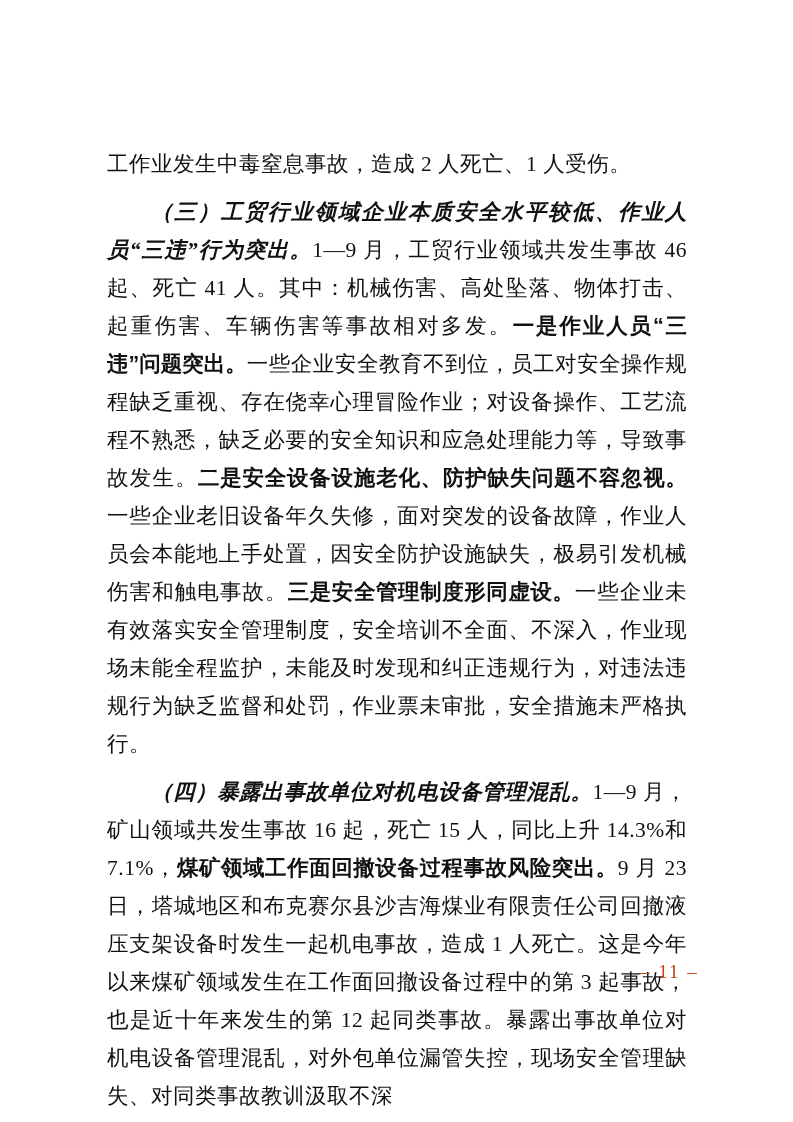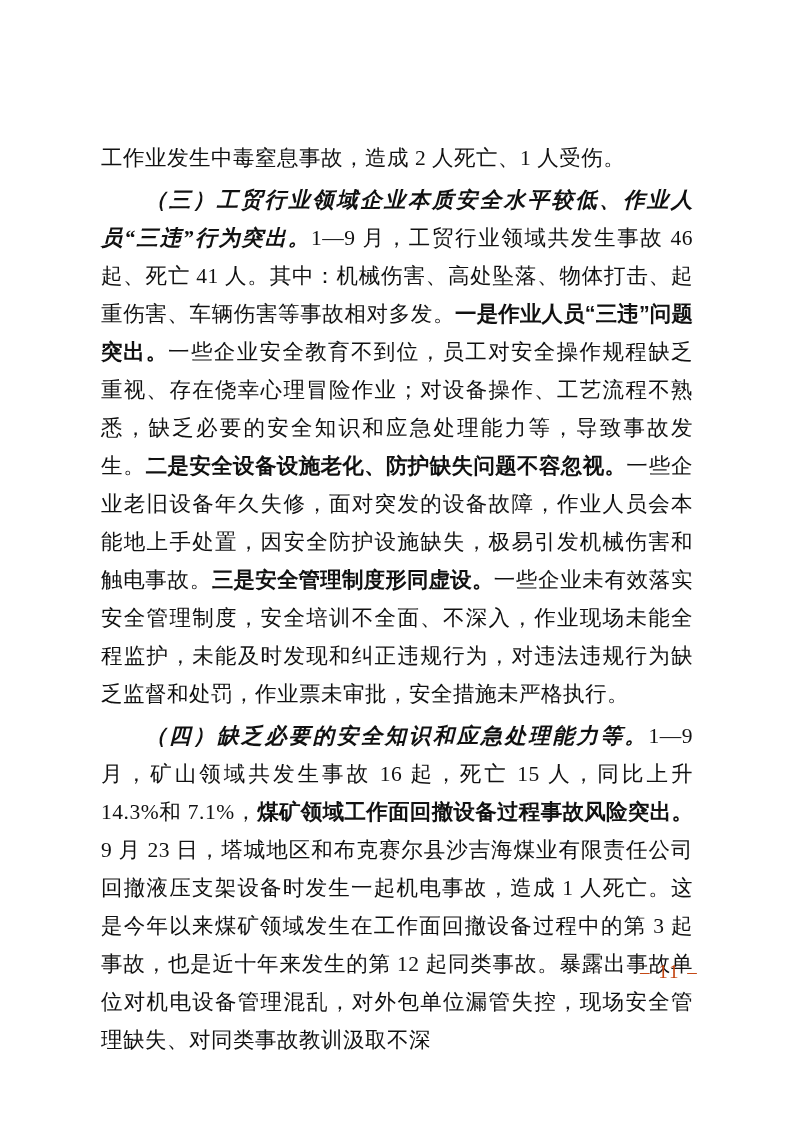--- a/index.html
+++ b/index.html
@@ -16,21 +16,21 @@
     overflow: hidden;
   }
   .doc-content {
     position: absolute;
     left: 97px;
     top: 135px;
     width: 600px;
     color: #111111;
   }
   p.para {
-    margin: 4px;
+    margin: 10px;
     font-size: 21.5px;
     line-height: 38px;
     text-align: justify;
     letter-spacing: 0.5px;
     color: #111111;
   }
   p.para.indent { text-indent: 44px; }
   .run-body {
     font-family: "Liberation Serif", "DejaVu Serif", serif;
     font-weight: normal;
@@ -58,16 +58,16 @@
     letter-spacing: 2px;
   }
 </style>
 </head>
 <body>
 
 <div class="page">
   <div class="doc-content">
       <p class="para"><span class="run-body">工作业发生中毒窒息事故，造成 2 人死亡、1 人受伤。</span></p>
       <p class="para indent"><span class="run-kaiti">（三）工贸行业领域企业本质安全水平较低、作业人员“三违”行为突出。</span><span class="run-body">1—9 月，工贸行业领域共发生事故 46 起、死亡 41 人。其中：机械伤害、高处坠落、物体打击、起重伤害、车辆伤害等事故相对多发。</span><span class="run-heiti">一是作业人员“三违”问题突出。</span><span class="run-body">一些企业安全教育不到位，员工对安全操作规程缺乏重视、存在侥幸心理冒险作业；对设备操作、工艺流程不熟悉，缺乏必要的安全知识和应急处理能力等，导致事故发生。</span><span class="run-heiti">二是安全设备设施老化、防护缺失问题不容忽视。</span><span class="run-body">一些企业老旧设备年久失修，面对突发的设备故障，作业人员会本能地上手处置，因安全防护设施缺失，极易引发机械伤害和触电事故。</span><span class="run-heiti">三是安全管理制度形同虚设。</span><span class="run-body">一些企业未有效落实安全管理制度，安全培训不全面、不深入，作业现场未能全程监护，未能及时发现和纠正违规行为，对违法违规行为缺乏监督和处罚，作业票未审批，安全措施未严格执行。</span></p>
-      <p class="para indent"><span class="run-kaiti">（四）缺乏必要的安全知识和应急处理能力等。</span><span class="run-body">1—9 月，矿山领域共发生事故 16 起，死亡 15 人，同比上升 14.3%和 7.1%，</span><span class="run-heiti">煤矿领域工作面回撤设备过程事故风险突出。</span><span class="run-body">9 月 23 日，塔城地区和布克赛尔县沙吉海煤业有限责任公司回撤液压支架设备时发生一起机电事故，造成 1 人死亡。这是今年以来煤矿领域发生在工作面回撤设备过程中的第 3 起事故，也是近十年来发生的第 12 起同类事故。暴露出事故单位对机电设备管理混乱，对外包单位漏管失控，现场安全管理缺失、对同类事故教训汲取不深</span></p>
+      <p class="para indent"><span class="run-kaiti">（四）暴露出事故单位对机电设备管理混乱。</span><span class="run-body">1—9 月，矿山领域共发生事故 16 起，死亡 15 人，同比上升 14.3%和 7.1%，</span><span class="run-heiti">煤矿领域工作面回撤设备过程事故风险突出。</span><span class="run-body">9 月 23 日，塔城地区和布克赛尔县沙吉海煤业有限责任公司回撤液压支架设备时发生一起机电事故，造成 1 人死亡。这是今年以来煤矿领域发生在工作面回撤设备过程中的第 3 起事故，也是近十年来发生的第 12 起同类事故。暴露出事故单位对机电设备管理混乱，对外包单位漏管失控，现场安全管理缺失、对同类事故教训汲取不深</span></p>
     </div>
   <div class="page-number">– 11 –</div>
 </div>
 
 </body></html>

